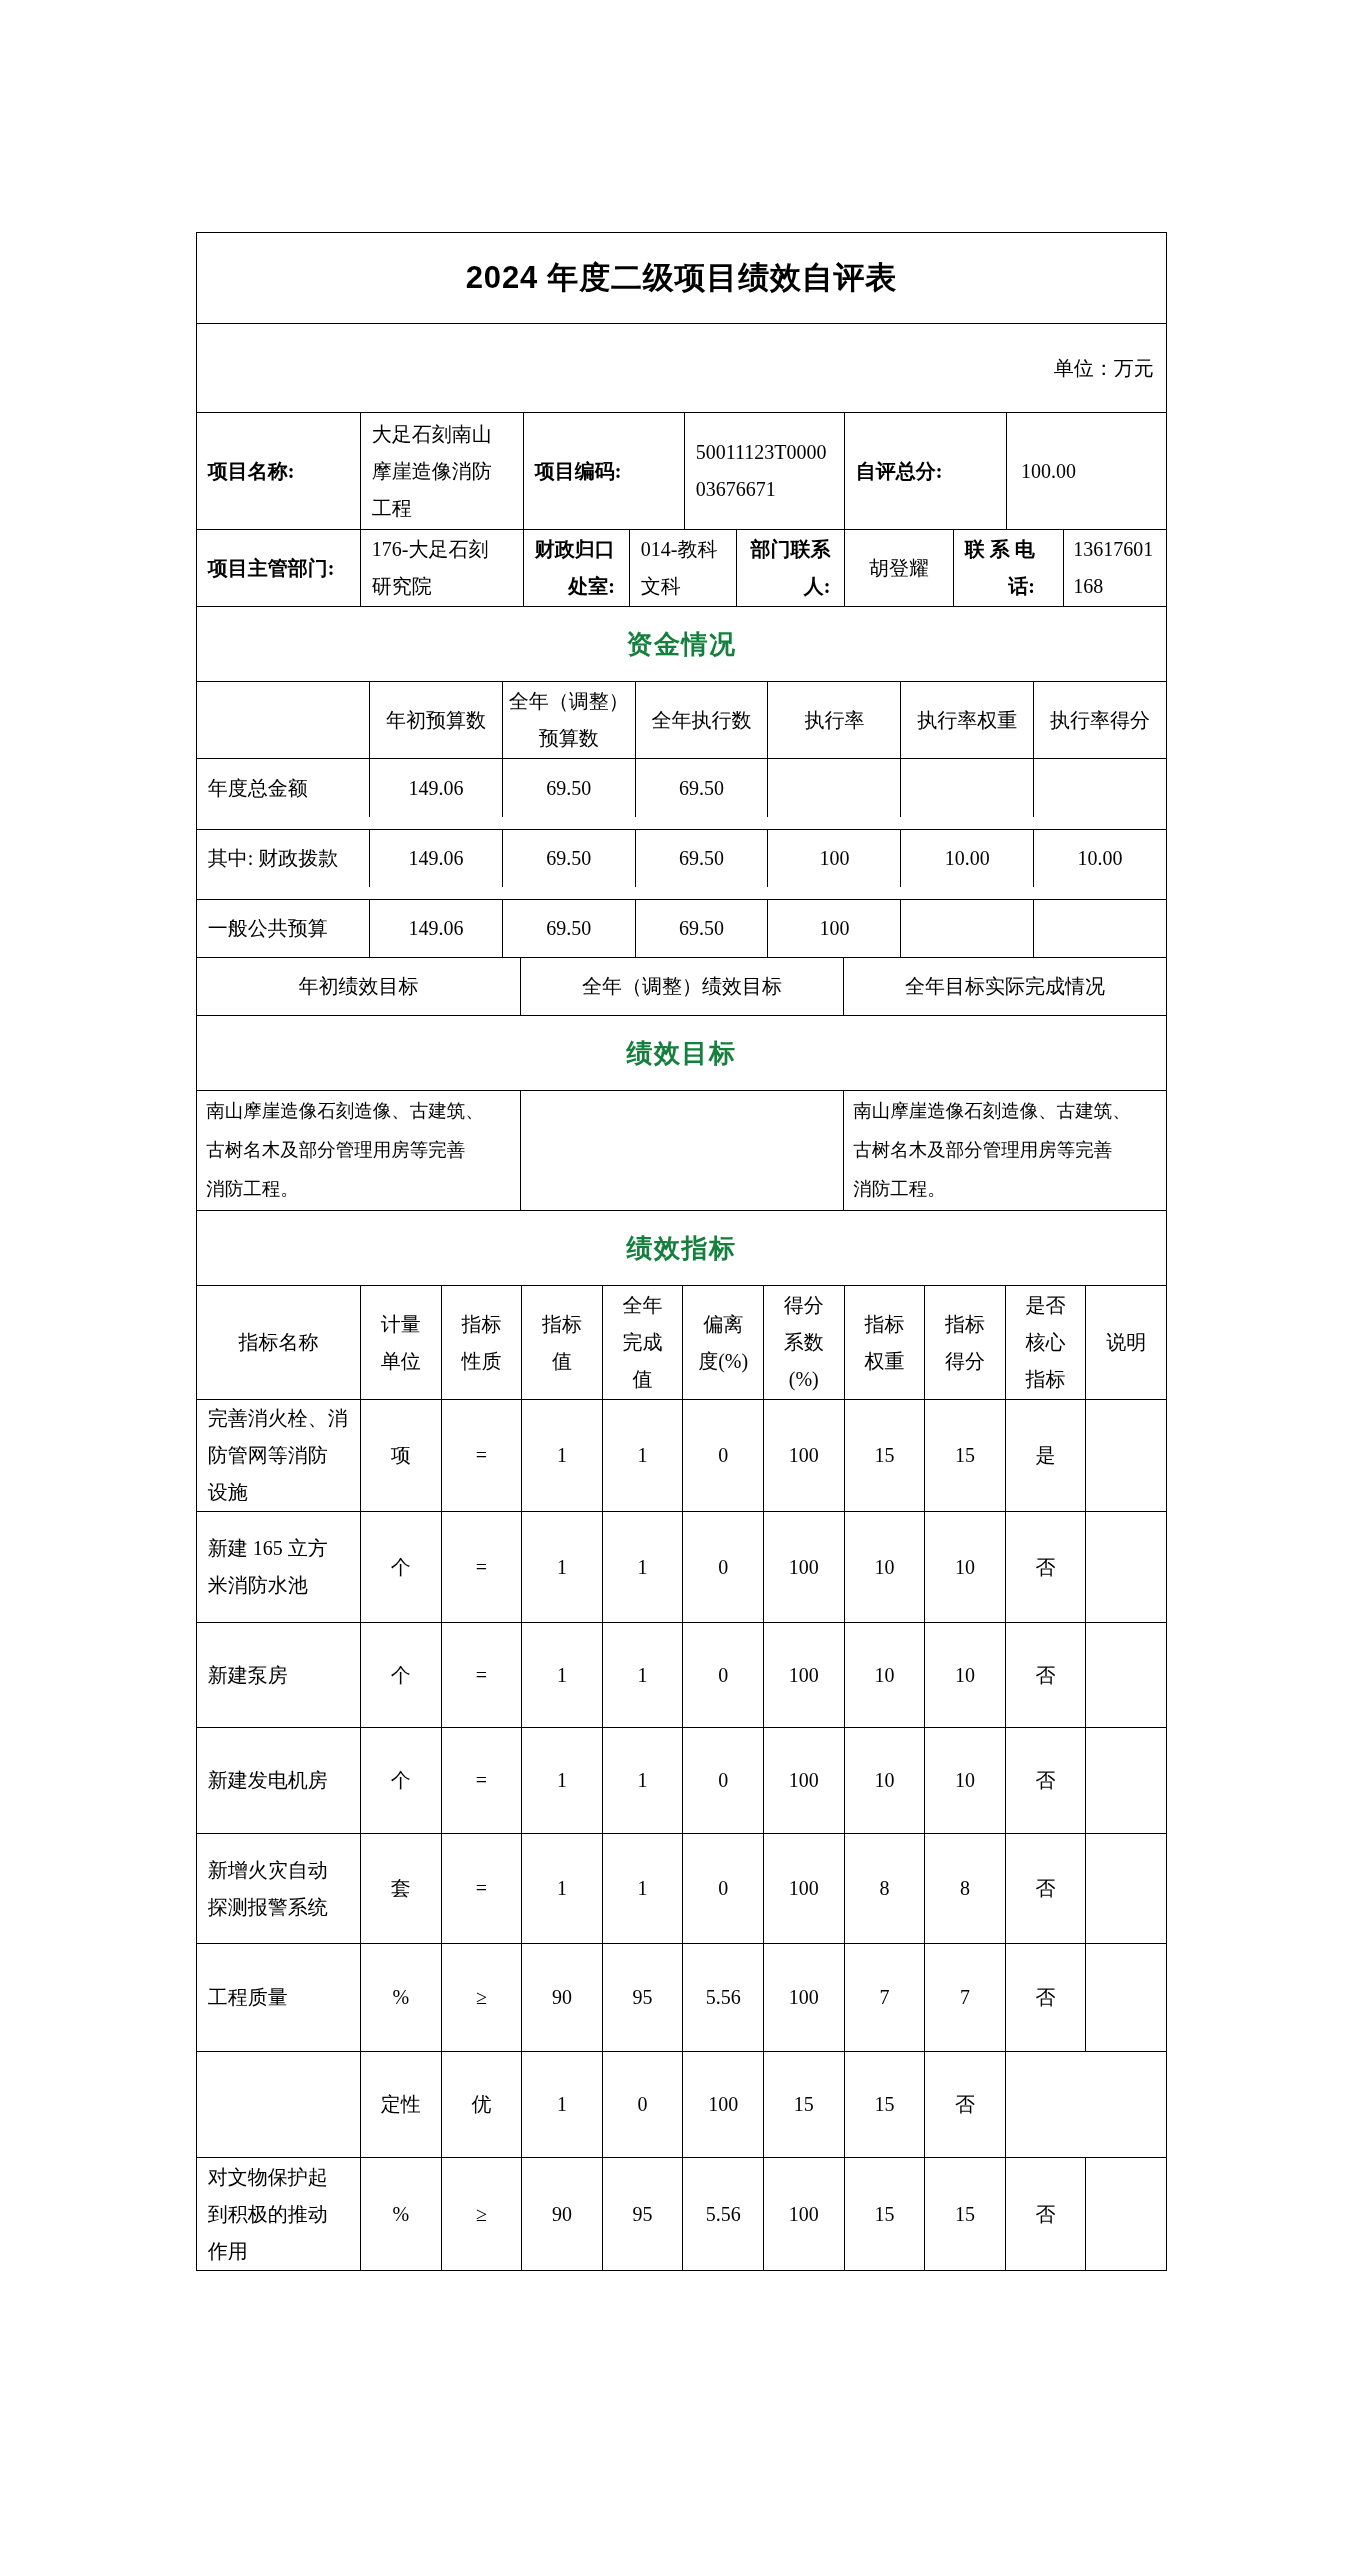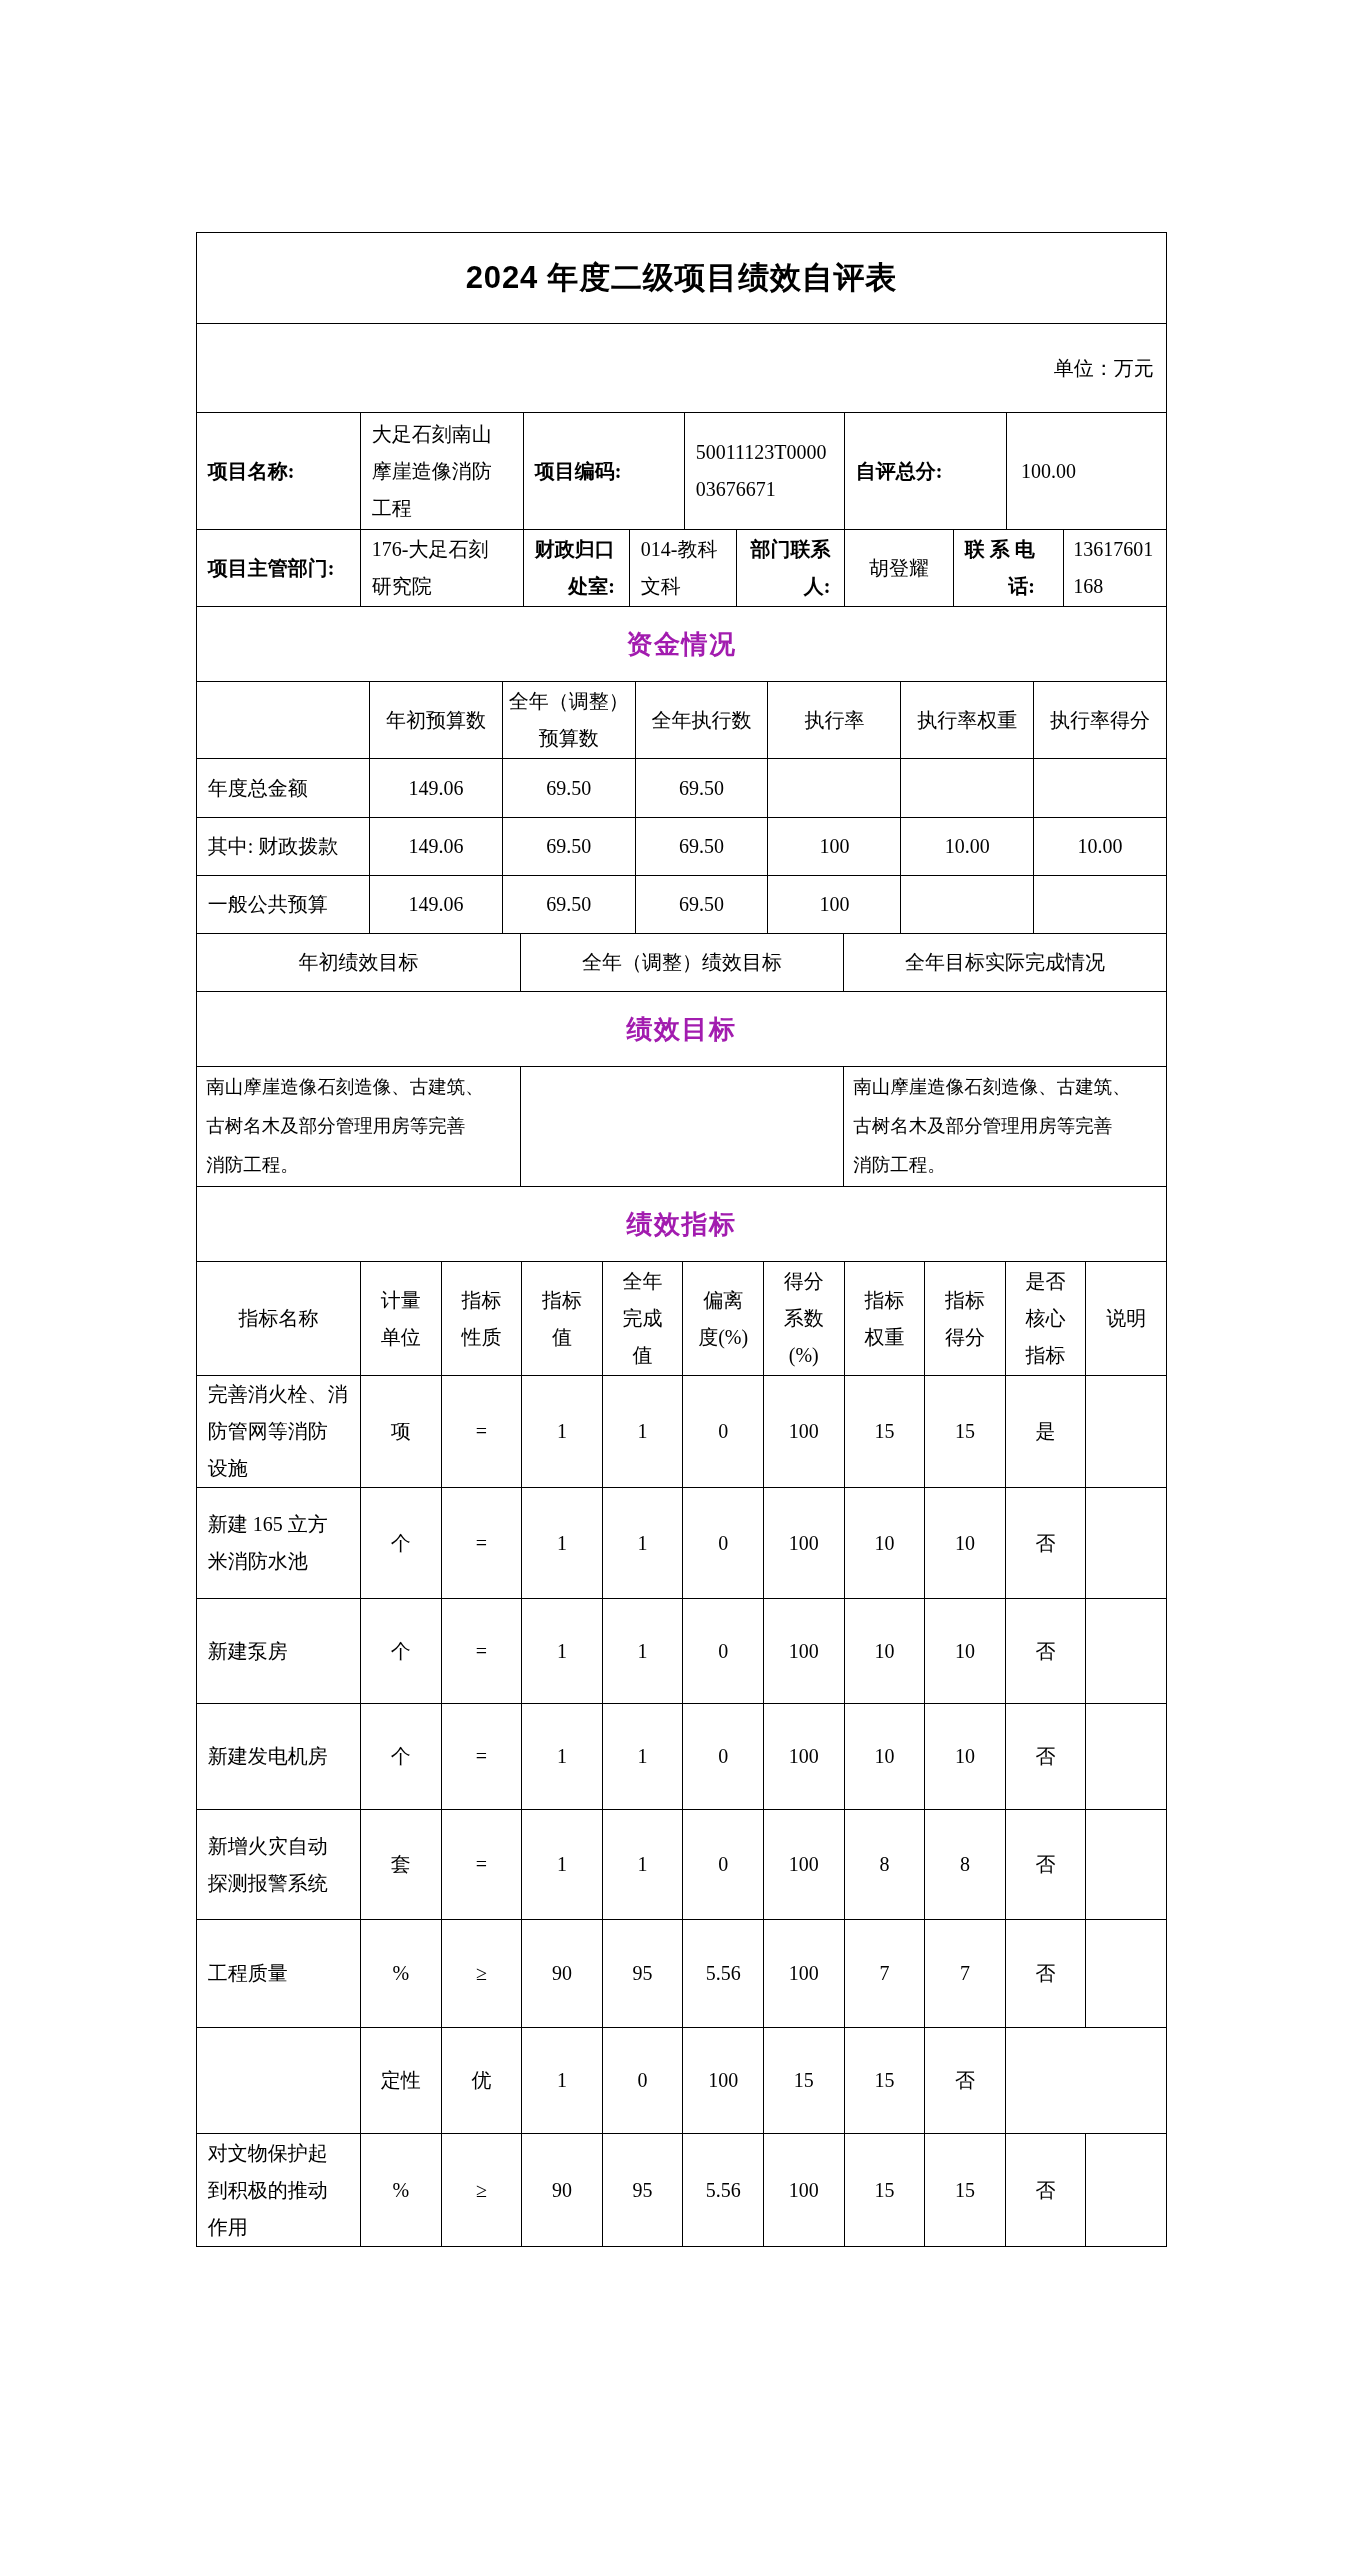--- a/index.html
+++ b/index.html
@@ -50,27 +50,27 @@
 
   .g-info1{grid-template-columns:163px 163px 161px 160px 162px 162px;}
   .h-info1{height:117px;}
   .g-info2{grid-template-columns:163px 163px 106px 107px 108px 109px 110px 106px;}
   .h-info2{height:77px;}
 
   .h-sec{height:75px;}
   .c-sec{
     font-family:"Liberation Sans","DejaVu Sans",sans-serif;
     font-weight:bold;font-size:26px;letter-spacing:1.5px;
-    color:#a21caf;
+    color:#15803d;
   }
 
   .g-fund{grid-template-columns:172px repeat(6,1fr);}
   .h-fundh{height:77px;}
   .h-fund1{height:59px;}
-  .h-fund{height:58px;}
+  .h-fund{height:58px;margin-top:12px;}
 
   .g-goals{grid-template-columns:repeat(3,1fr);}
   .h-goalsh{height:58px;}
   .h-goalsc{height:120px;}
   .goalcell{
     justify-content:flex-start;text-align:left;
     font-size:18.5px;line-height:39px;padding:0 9.3px;
   }
 
   .g-ind{grid-template-columns:163px repeat(10,1fr);}

